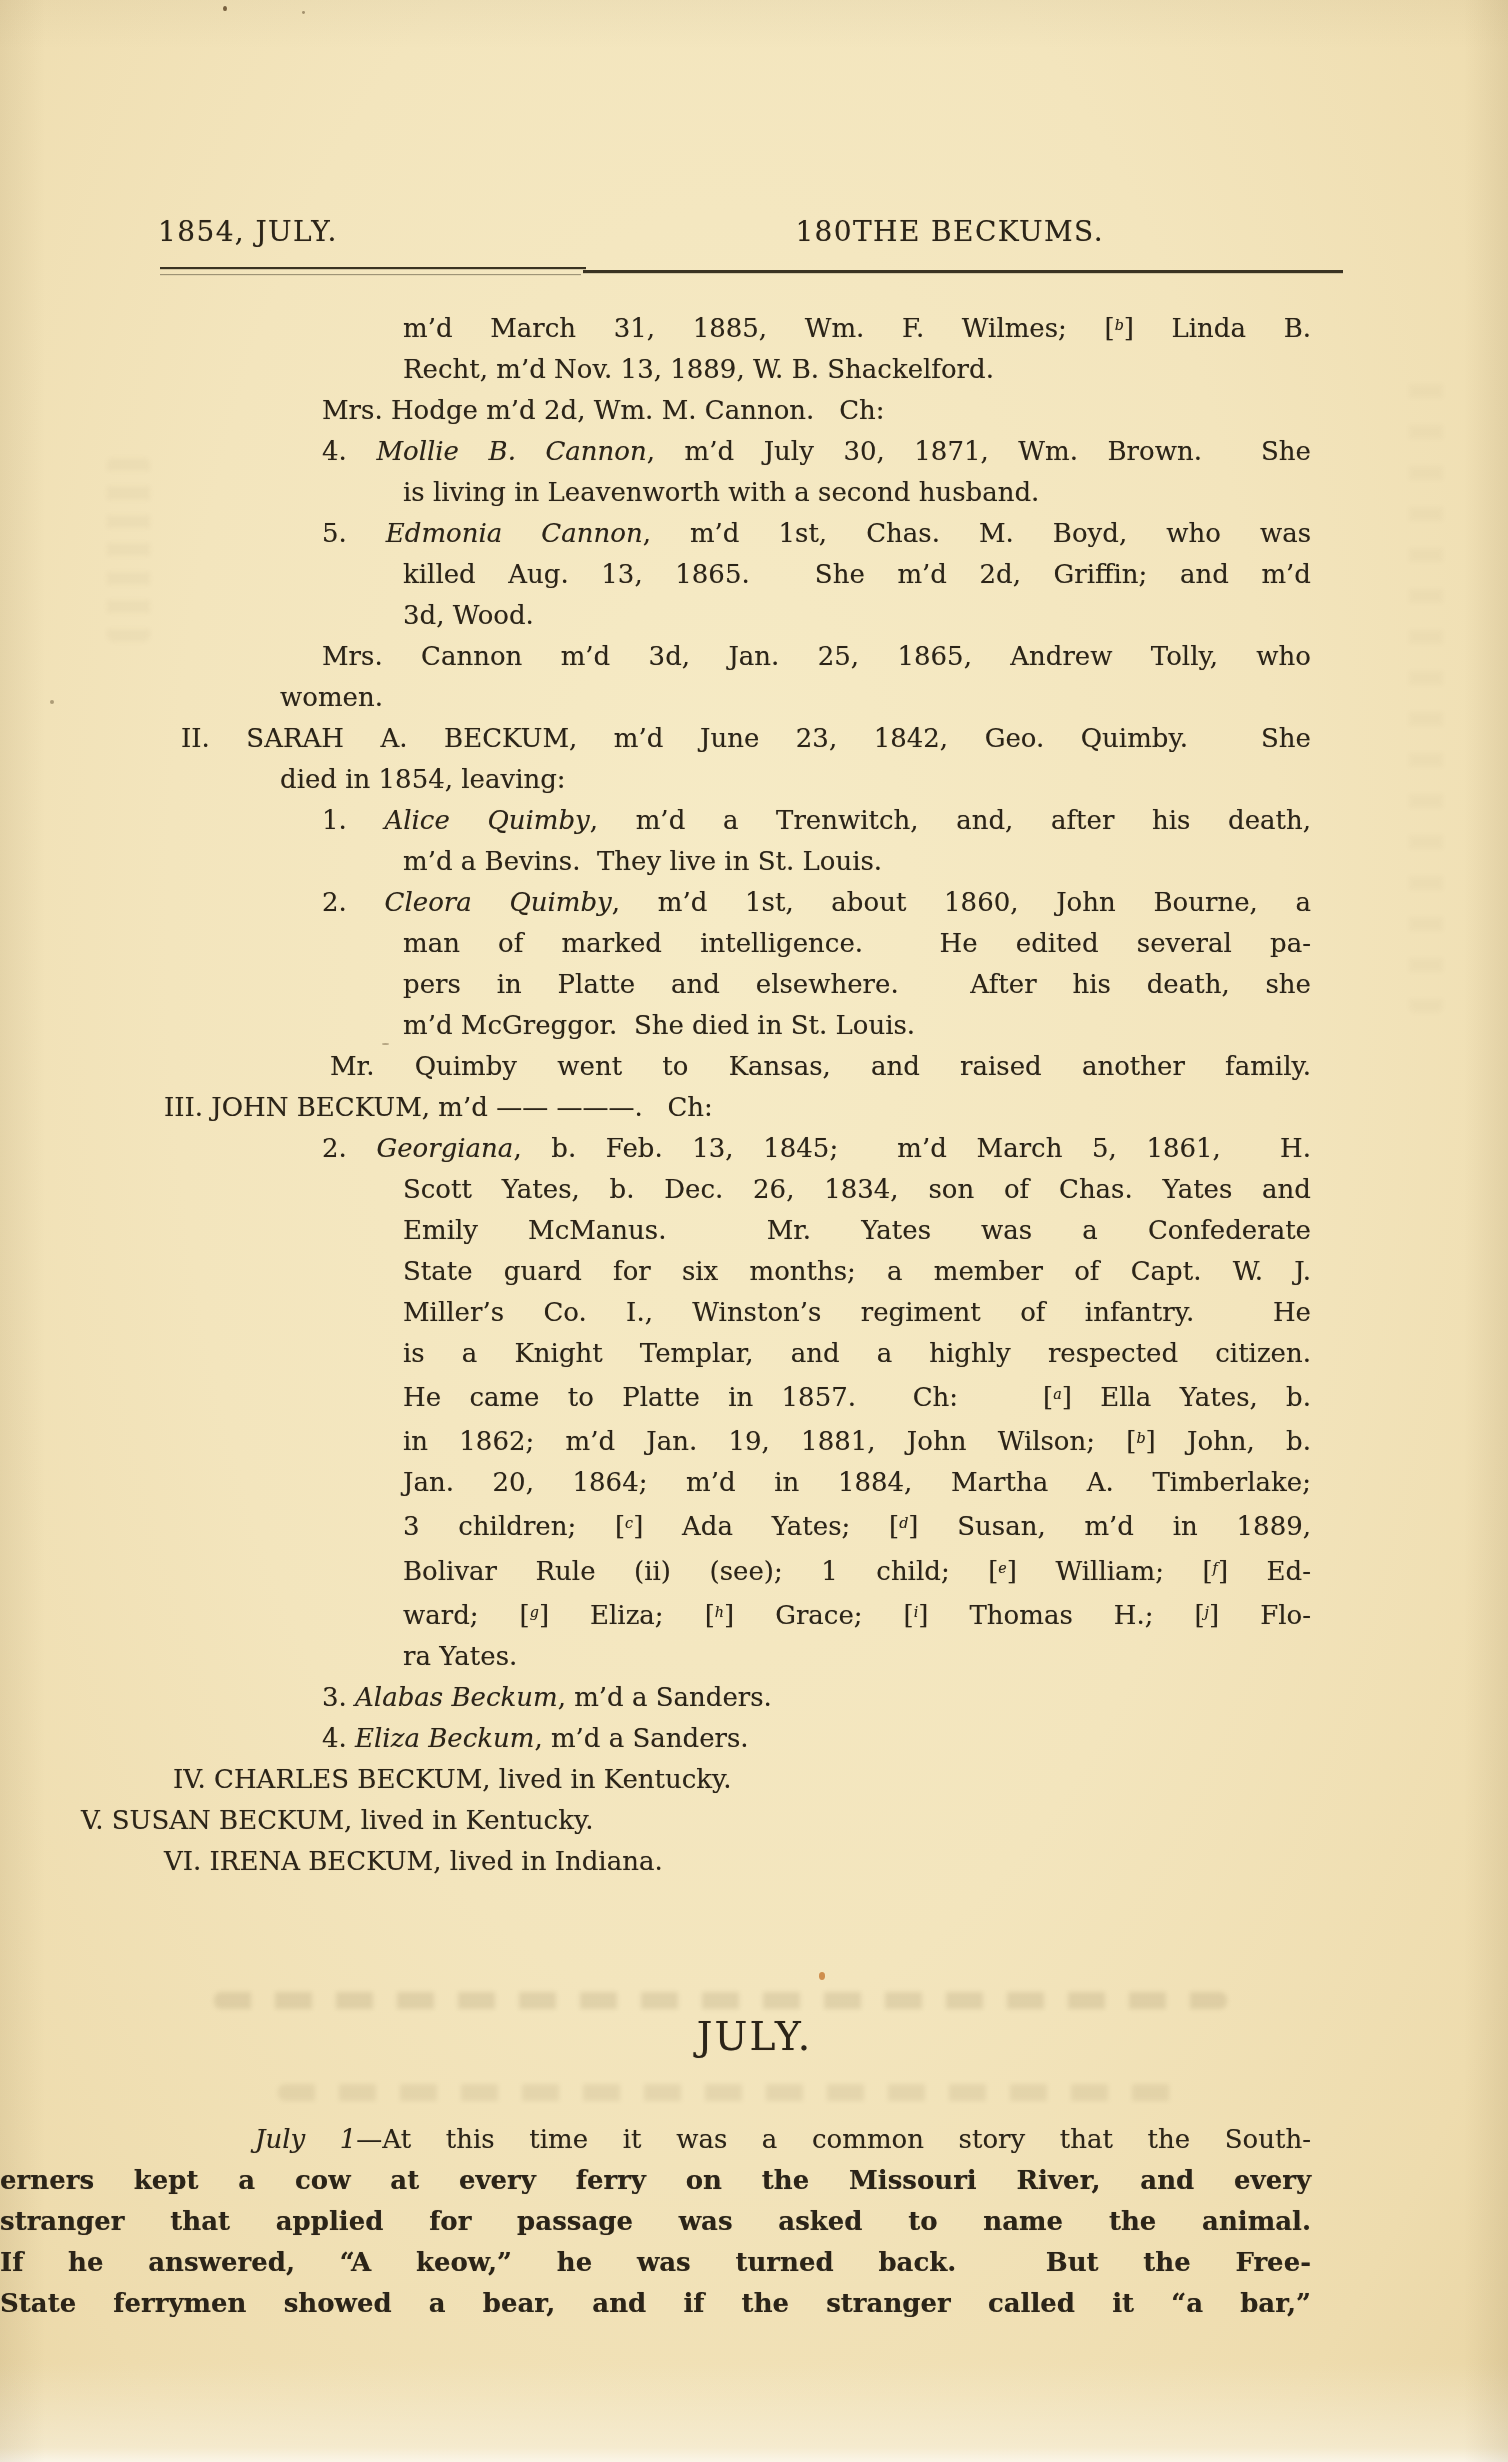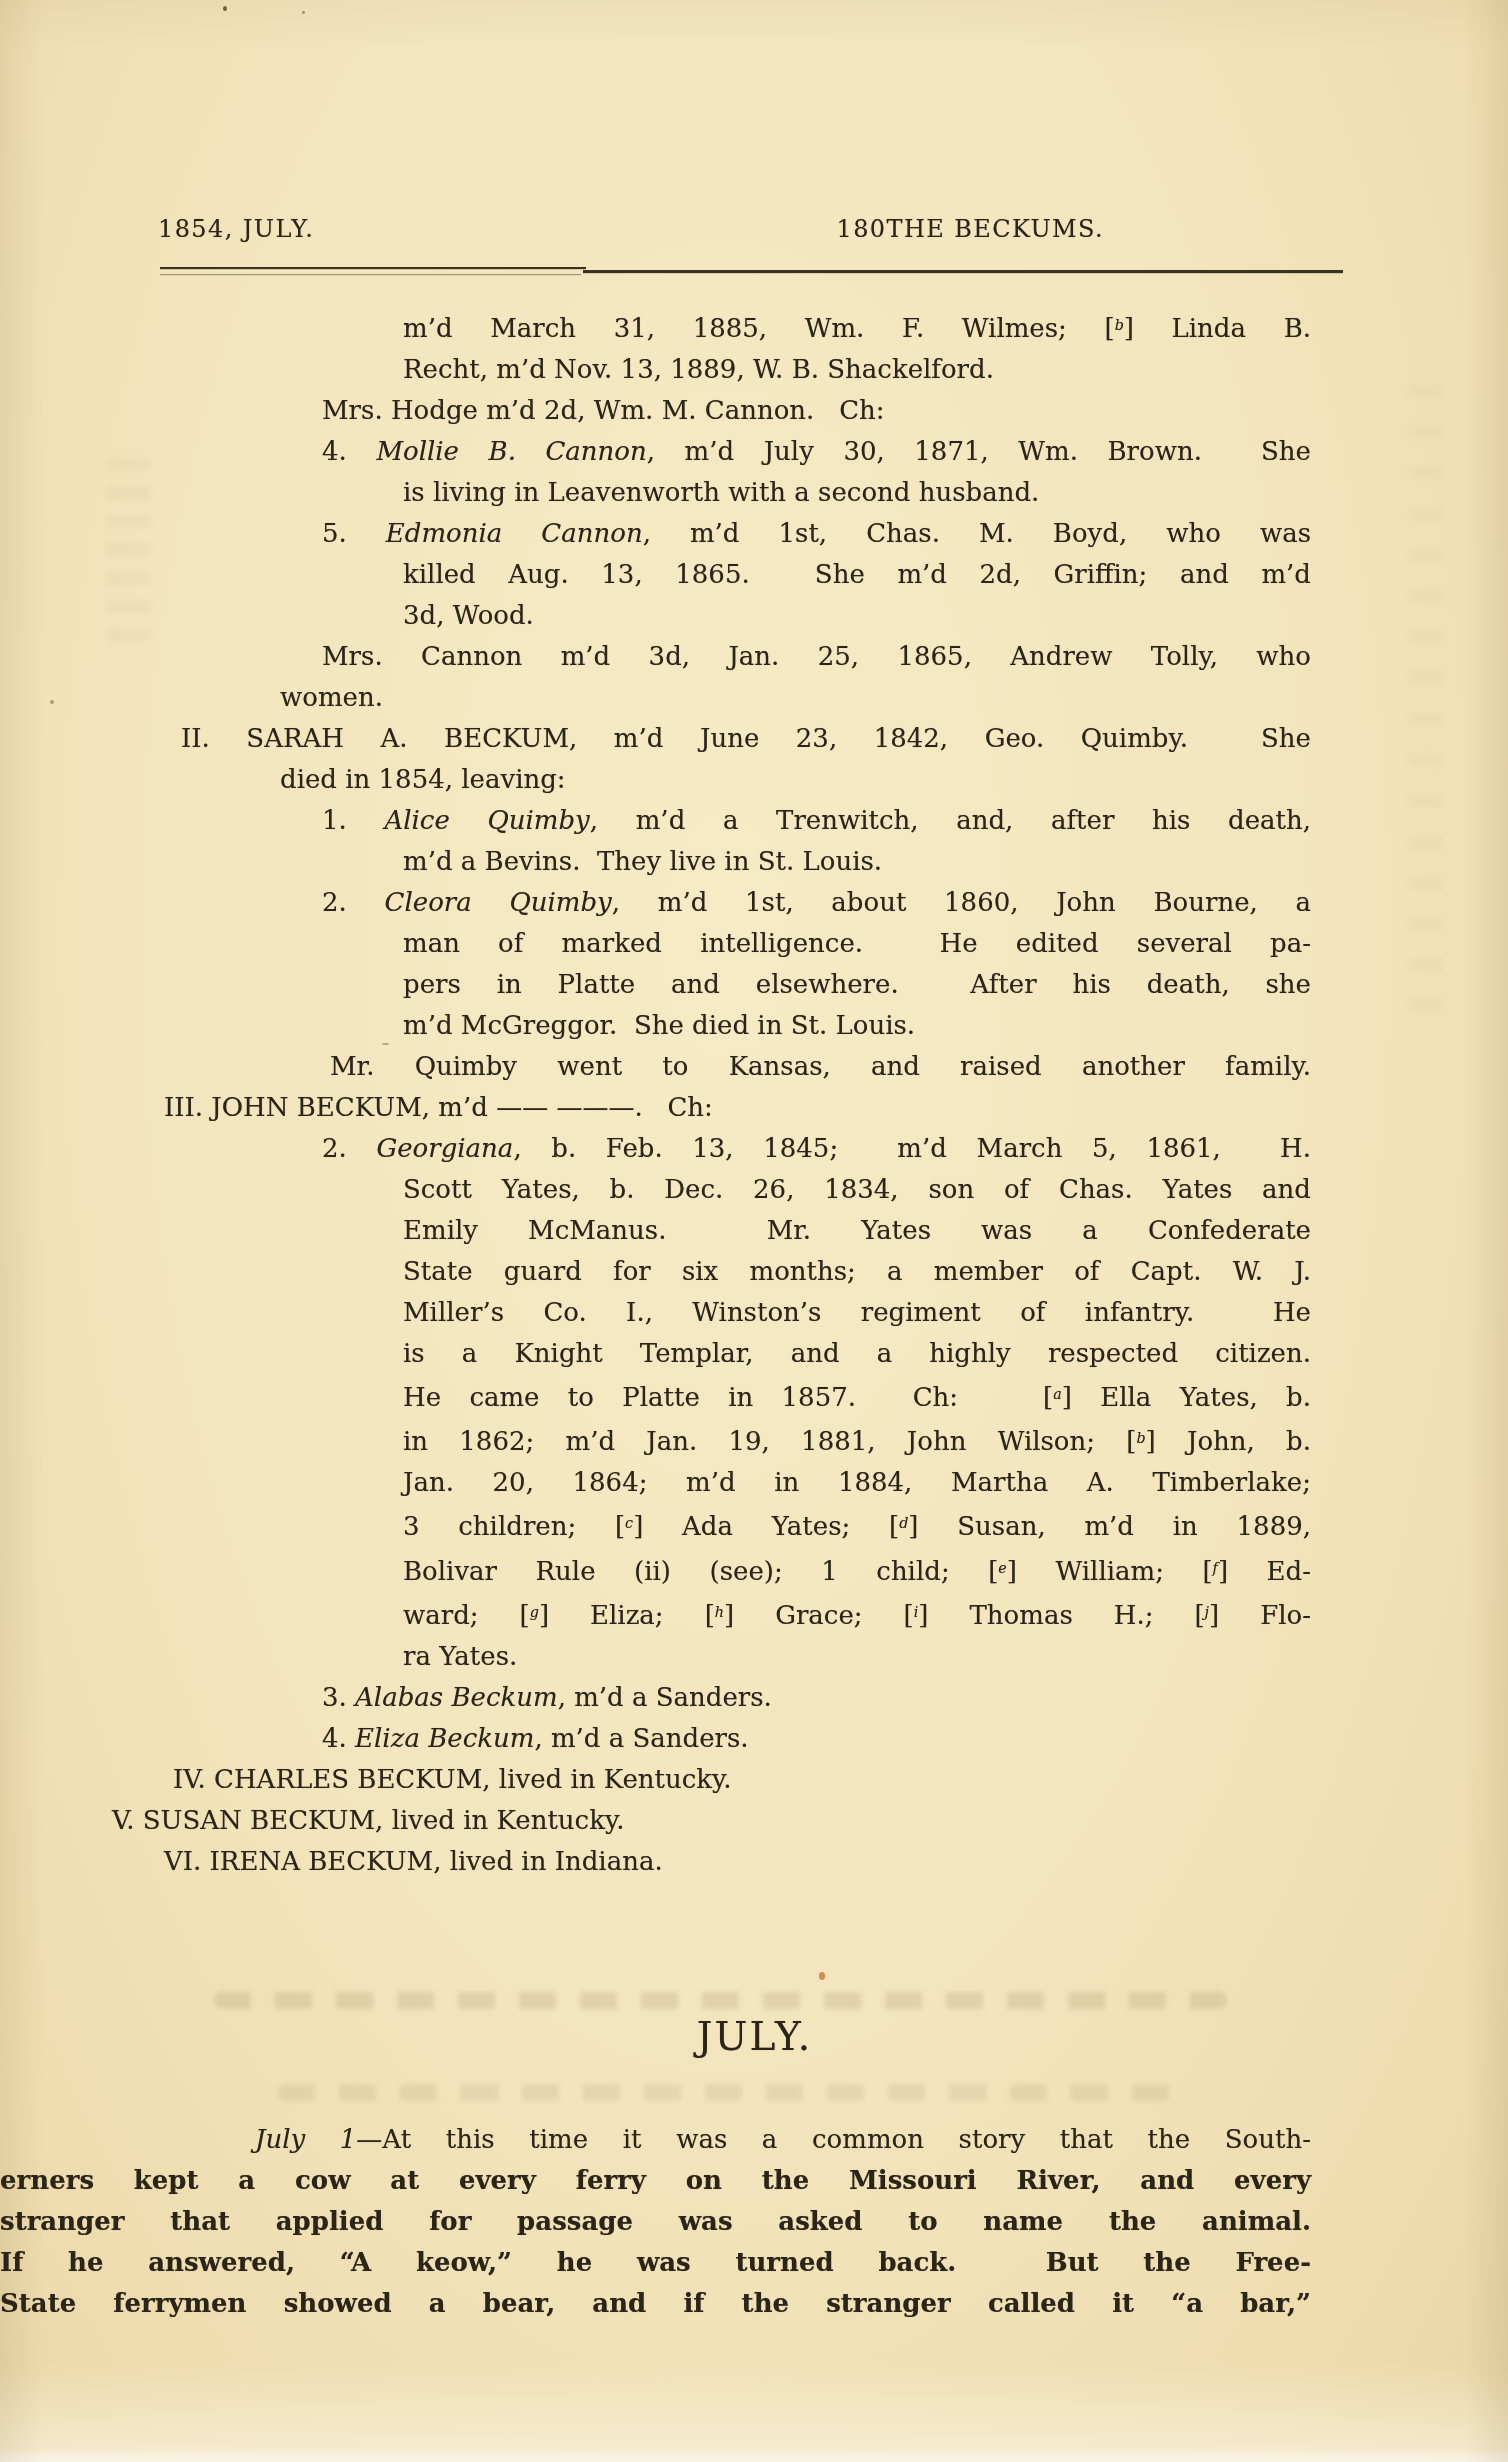--- a/index.html
+++ b/index.html
@@ -7,21 +7,21 @@
        font-family:"DejaVu Serif","Liberation Serif",serif;}
   .page{position:absolute;inset:0;
     background:radial-gradient(ellipse at 48% 38%, #f6ebc6 0%, #f3e5bd 50%, #eedcae 85%, #e9d5a4 100%);}
   .page::before{content:"";position:absolute;inset:0;pointer-events:none;
     background:linear-gradient(90deg, rgba(120,95,50,.10) 0, rgba(120,95,50,0) 3%, rgba(120,95,50,0) 97%, rgba(120,95,50,.12) 100%),
                linear-gradient(180deg, rgba(120,95,50,.05) 0, rgba(120,95,50,0) 2%, rgba(120,95,50,0) 96%, rgba(248,241,221,.65) 99.4%, rgba(252,248,238,.9) 100%);}
   
   .running-head{position:absolute;top:215px;left:0;width:1266px;
     padding-left:158px;padding-right:162px;box-sizing:border-box;
     display:flex;align-items:baseline;
-    font-size:24px;letter-spacing:1.4px;color:#2b2418;
+    font-size:28px;letter-spacing:1.4px;color:#2b2418;
     text-shadow:0 0 0.7px rgba(43,36,24,.45);}
   .running-head .mid{flex:1;text-align:right;}
   
   .rule-seg{position:absolute;background:#3a3322;box-shadow:0 0.7px 0 rgba(58,51,34,.25);}
   .rule-a{left:160px;top:267px;width:426px;height:2.1px;}
   .rule-a2{left:160px;top:274px;width:421px;height:0.7px;opacity:.45;}
   .rule-b{left:583px;top:270px;width:760px;height:2.9px;}
   
   .textblock{position:absolute;left:0;width:1475px;box-sizing:border-box;
     padding-right:164px;color:#2b2418;font-size:26px;line-height:41px;
@@ -33,21 +33,21 @@
   .it{font-style:italic;}
   .sup{font-style:italic;font-size:.55em;vertical-align:.5em;letter-spacing:0;}
   
   .c2{padding-left:403px;}   
   .n1{padding-left:322px;}   
   .mr{padding-left:330px;}
   .base{padding-left:280px;} 
   .r2{padding-left:181px;}
   .r3{padding-left:164px;}
   .r4{padding-left:173px;}
-  .r5{padding-left:112px;}
+  .r5{padding-left:81px;}
   .r6{padding-left:164px;}
   .pind{padding-left:255px;}
   .body-l{font-weight:bold;}
   
   .section-heading{position:absolute;top:2014px;left:0;width:1509px;margin:0;
     text-align:center;font-weight:normal;font-size:39px;letter-spacing:2.1px;
     color:#2b2418;text-shadow:0 0 0.7px rgba(43,36,24,.45);}
   
   .smudge{position:absolute;filter:blur(2.9px);opacity:.30;border-radius:7.1px;
     background:repeating-linear-gradient(90deg, rgba(130,112,72,.55) 0 37px, rgba(130,112,72,0) 37px 61px);}

